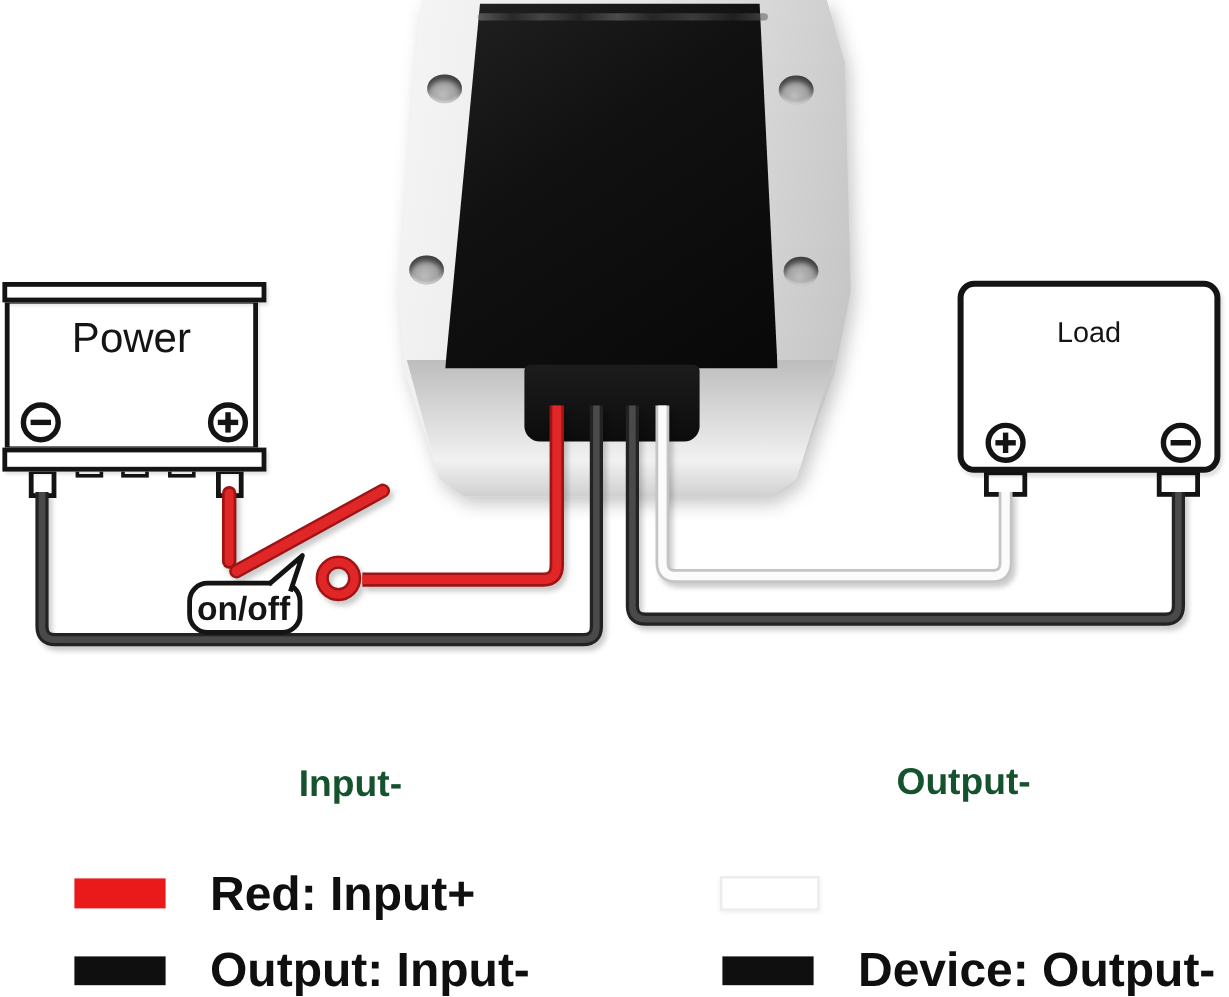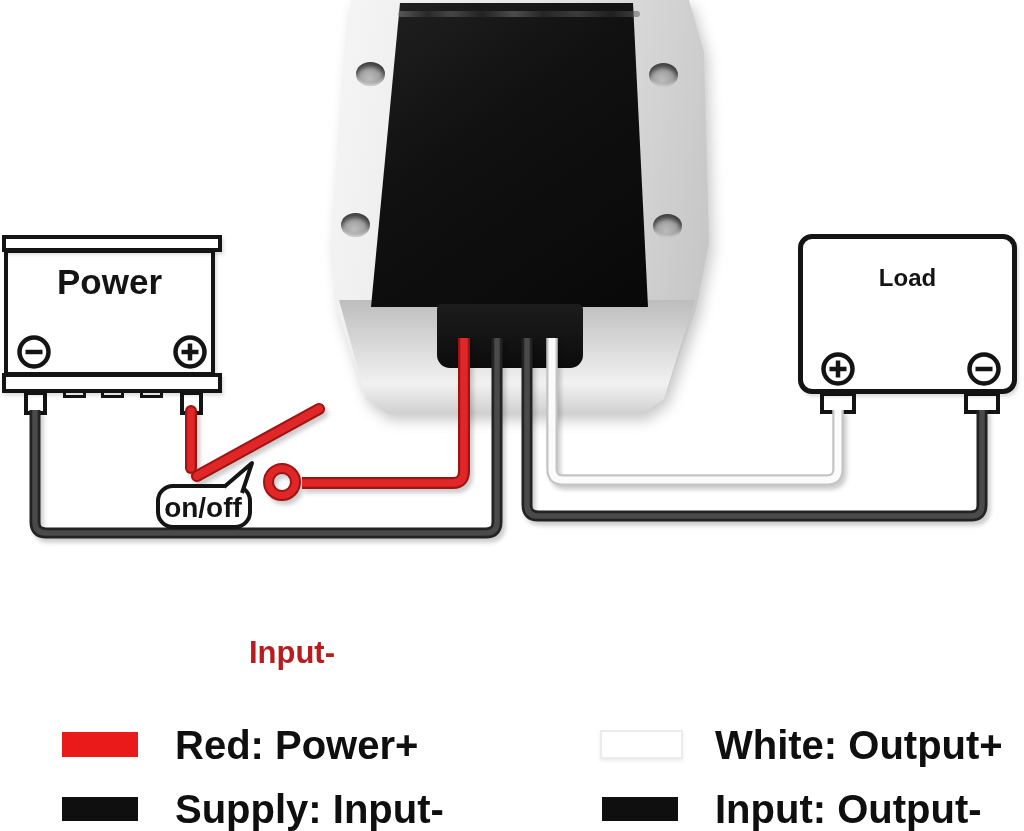--- a/index.html
+++ b/index.html
@@ -14,21 +14,21 @@
   .psu-lid   {left:2px;  top:235px;width:220px;height:17px;z-index:3;}
   .psu-body  {left:4px;  top:249px;width:211px;height:127px;z-index:2;}
   .psu-bar   {left:2px;  top:373px;width:220px;height:20px;z-index:3;}
   .psu-slot  {width:23px;height:14px;border:3px solid #141414;background:#fff;
               box-sizing:border-box;top:384px;z-index:1;}
   .psu-leg   {width:23px;height:24px;border:4px solid #141414;background:#fff;
               box-sizing:border-box;top:391px;z-index:1;}
   .load-box  {left:798px;top:234px;width:219px;height:160px;border-width:5px;border-radius:14px;z-index:2;}
   .load-leg  {width:36px;height:22px;border:4px solid #141414;background:#fff;
               box-sizing:border-box;top:392px;z-index:1;}
-  .box-label{z-index:4;text-align:center;font-weight:bold;line-height:37px;}
+  .box-label{z-index:4;text-align:center;font-weight:normal;line-height:37px;}
   .psu-label {left:4px;  top:263px;width:211px;font-size:35px;}
   .load-label{left:798px;top:259px;width:219px;font-size:24px;}
   
   .conv{left:0;top:0;width:1024px;height:831px;filter:drop-shadow(4px 6px 7px rgba(0,0,0,.22));z-index:1;}
   .conv-silver{left:330px;top:0;width:380px;height:416px;
     background:linear-gradient(100deg,#f4f4f4 5%,#e7e7e7 45%,#d3d3d3 75%,#c2c2c2 100%);
     clip-path:polygon(21px 0,359px 0,374px 52px,379px 243px,366px 309px,334px 399px,313px 414px,57px 414px,36px 399px,7px 309px,2px 243px,16px 52px);}
   .conv-lower{left:330px;top:300px;width:380px;height:116px;
     background:linear-gradient(180deg,#bdbdbd 0%,#dadada 40%,#f1f1f1 72%,#cecece 100%);
     clip-path:polygon(9px 0,365px 0,334px 99px,313px 114px,57px 114px,36px 99px);}
@@ -40,21 +40,21 @@
   .hole{width:29px;height:24px;border-radius:50%;
     background:radial-gradient(ellipse at 45% 70%,#bcbcbc 0%,#a2a2a2 45%,#7a7a7a 75%,#6a6a6a 100%);
     box-shadow:inset 0 5px 4px rgba(0,0,0,.5),inset 0 -2px 2px rgba(255,255,255,.4);}
   .conv-block{left:437px;top:304px;width:146px;height:64px;
     background:linear-gradient(180deg,#1c1c1c,#0c0c0c);border-radius:5px 5px 13px 13px;}
   
   .overlay{left:0;top:0;z-index:5;}
   .wires{filter:drop-shadow(3px 4px 2px rgba(0,0,0,.2));}
   .svgtext{font-family:"Liberation Sans",sans-serif;font-weight:bold;font-size:28px;fill:#141414;text-anchor:middle;}
   
-  .wire-label{z-index:6;width:160px;text-align:center;font-weight:bold;font-size:31px;color:#b91c1c;}
+  .wire-label{z-index:6;width:160px;text-align:center;font-weight:bold;font-size:31px;color:#14532d;}
   .legend-swatch{z-index:6;}
   .legend-text{z-index:6;font-weight:bold;font-size:40px;line-height:40px;color:#0f0f0f;white-space:nowrap;}
   .swatch-white{border:2px solid #ececec;box-sizing:border-box;box-shadow:0 2px 4px rgba(0,0,0,.08);}
 </style>
 </head>
 <body>
 
 <div class="stage">
 
   <div class="abs conv">
@@ -132,24 +132,24 @@
     </g>
 
     <g>
       <rect x="158" y="486" width="92" height="41" rx="15" fill="#ffffff" stroke="#141414" stroke-width="4"></rect>
       <path d="M 224 487 L 252 463 L 242 493" fill="#ffffff" stroke="#141414" stroke-width="4" stroke-linejoin="round"></path>
       <text x="203" y="517" class="svgtext">on/off</text>
     </g>
   </svg>
 
   <div class="abs wire-label" style="left:212px;top:635px;">Input-</div>
+  <div class="abs wire-label" style="left:723px;top:634px;">Output-</div>
 
   <div class="abs legend-swatch" style="left: 62px; top: 732px; width: 76px; height: 25px; background: rgb(235, 26, 26);"></div>
-  <div class="abs legend-text" style="left:175px;top:725px;">Red: Power+</div>
+  <div class="abs legend-text" style="left:175px;top:725px;">Red: Input+</div>
   <div class="abs legend-swatch" style="left: 62px; top: 797px; width: 76px; height: 24px; background: rgb(15, 15, 15);"></div>
-  <div class="abs legend-text" style="left:175px;top:789px;">Supply: Input-</div>
+  <div class="abs legend-text" style="left:175px;top:789px;">Output: Input-</div>
 
   <div class="abs legend-swatch swatch-white" style="left: 600px; top: 730px; width: 83px; height: 29px; background: rgb(255, 255, 255);"></div>
-  <div class="abs legend-text" style="left:715px;top:725px;">White: Output+</div>
   <div class="abs legend-swatch" style="left: 602px; top: 797px; width: 76px; height: 24px; background: rgb(15, 15, 15);"></div>
-  <div class="abs legend-text" style="left:715px;top:789px;">Input: Output-</div>
+  <div class="abs legend-text" style="left:715px;top:789px;">Device: Output-</div>
 
 </div>
 
 </body></html>

